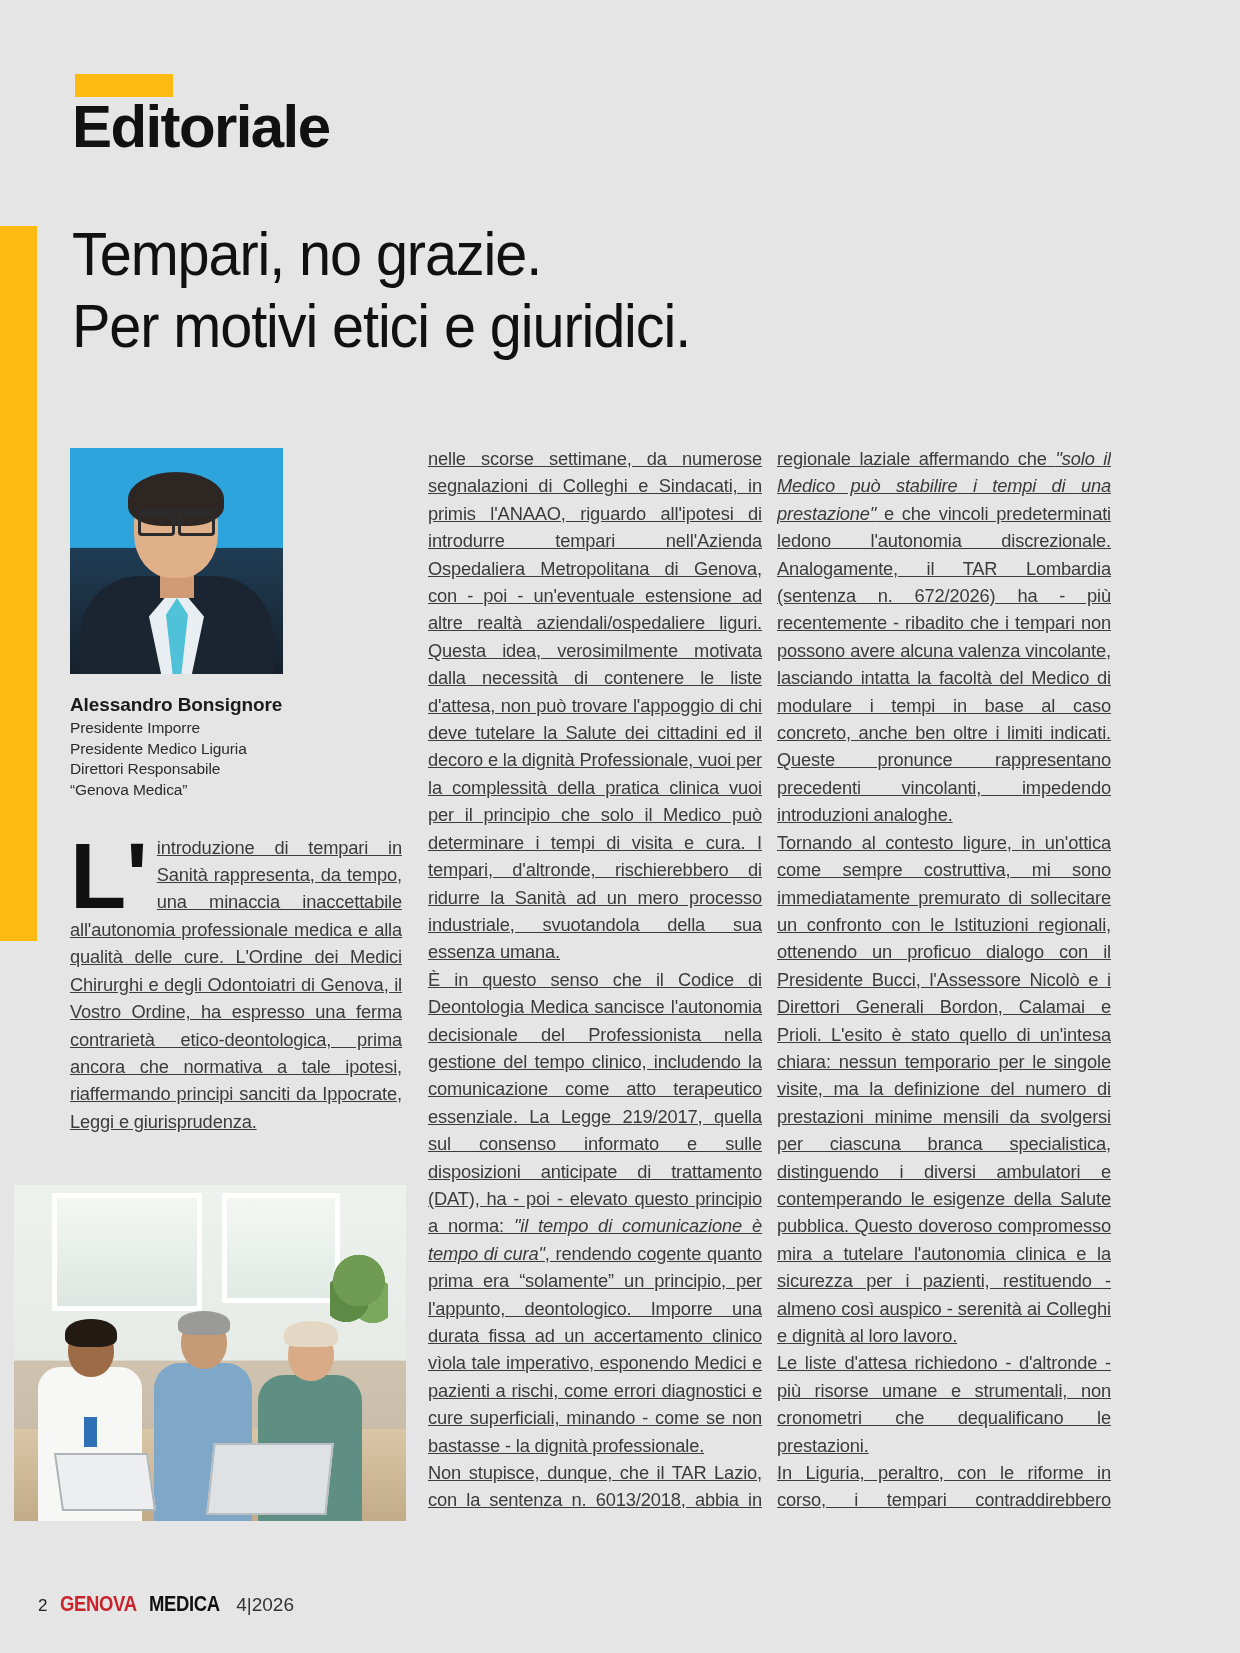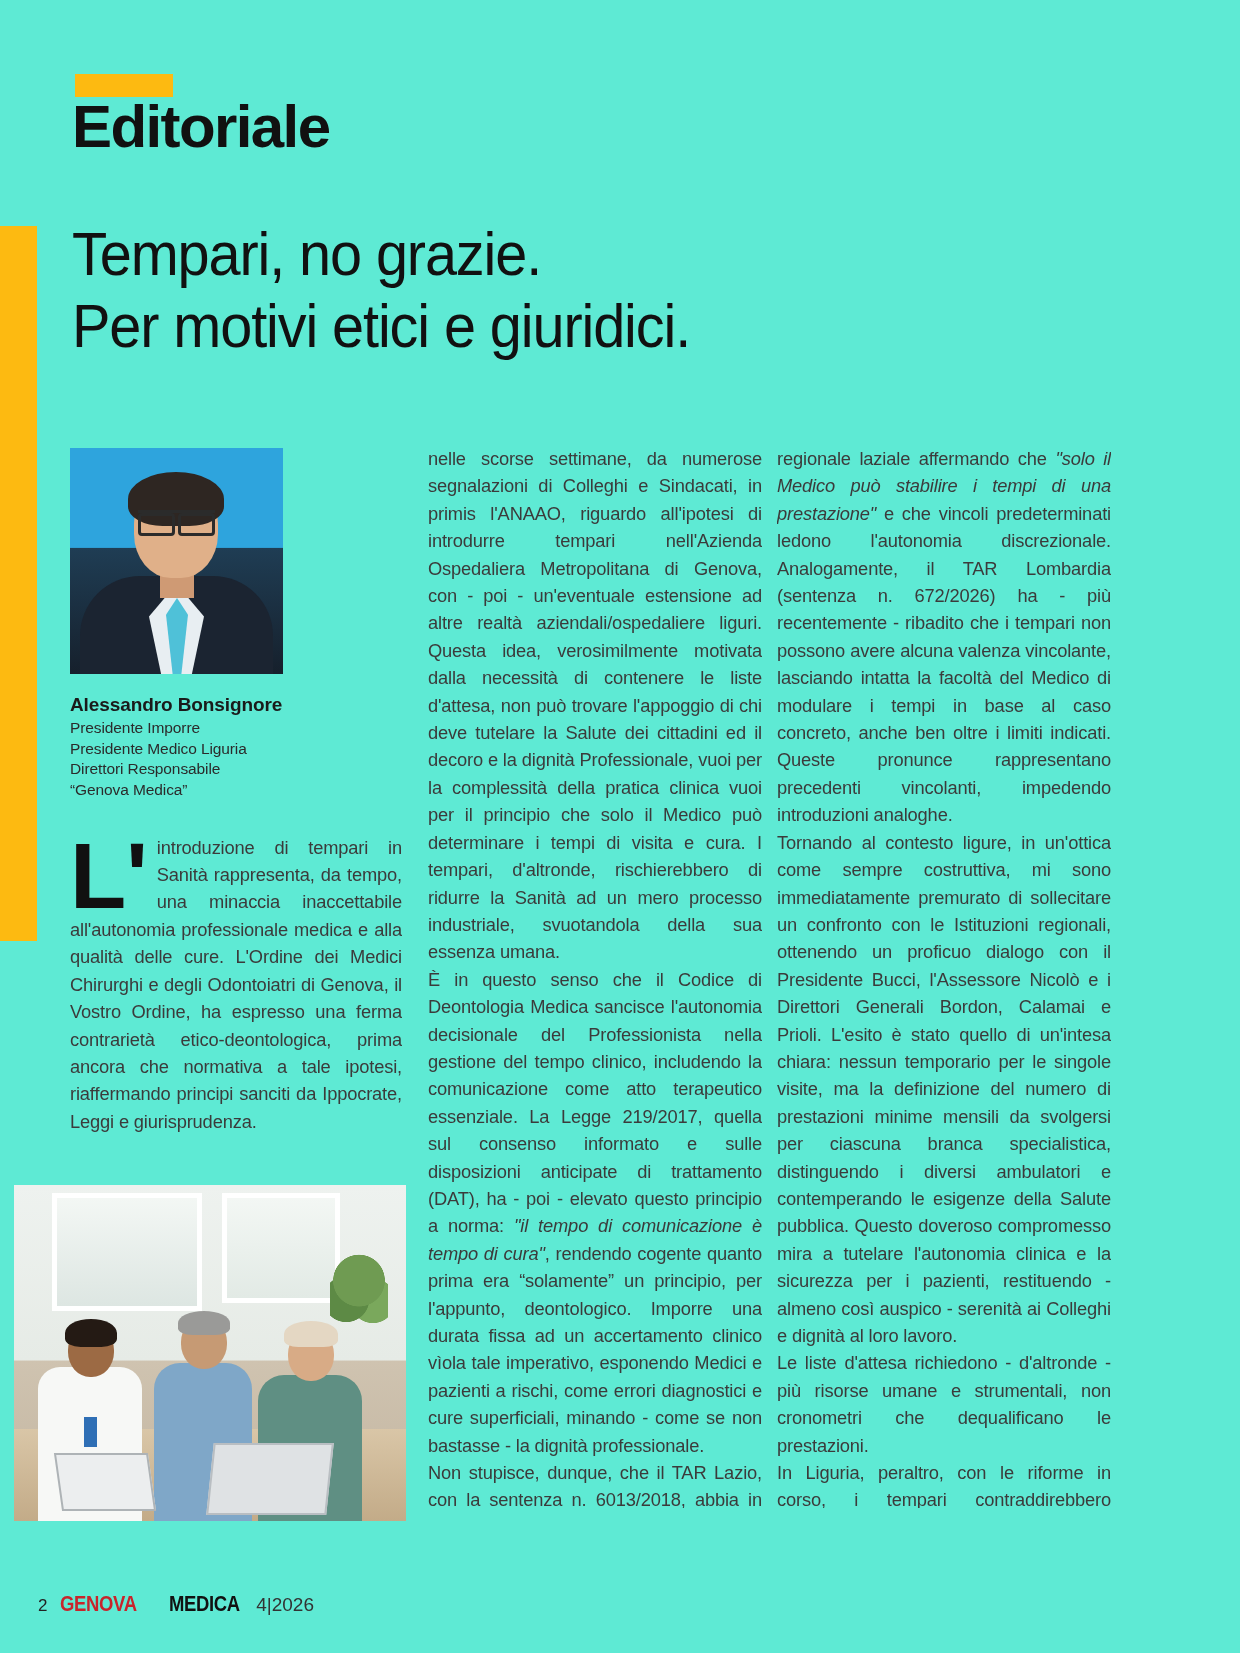--- a/index.html
+++ b/index.html
@@ -2,21 +2,21 @@
 <html><head>
 <meta charset="utf-8">
 <style>
   * { box-sizing: border-box; margin: 0; padding: 0; }
   html, body {
     width: 1240px; height: 1653px;
     background: #ffffff;
     font-family: "Liberation Sans", sans-serif;
     overflow: hidden;
   }
-  .page { position: relative; width: 1240px; height: 1653px; background:#5eead4; }
+  .page { position: relative; width: 1240px; height: 1653px; background:#e5e5e5; }
 
   
   .left-bar {
     position: absolute; left: 0; top: 226px;
     width: 37px; height: 715px;
     background: #FDBA11;
   }
 
   
   .kicker-rule {
@@ -101,20 +101,21 @@
     letter-spacing:-0.1px;
   }
 
   .body-text {
     font-size: 18.3px;
     line-height: 27.4px;
     color: #3b3b3b;
     text-align: justify;
     letter-spacing: -0.15px;
     font-family: "Liberation Sans", sans-serif;
+    text-decoration: underline;
   }
   .body-text p { margin: 0; }
 
   .col1 .intro {
     margin-top: 33px;
     position: relative;
   }
   .col1 .dropcap {
     float: left;
     font-size: 92px;
@@ -225,21 +226,21 @@
 
   
   .footer {
     position:absolute; left:0; bottom:28px; width:1240px; height:34px;
   }
   .footer .inner {
     position:absolute; left:38px; top:0;
     display:flex; align-items:baseline; gap:13px;
   }
   .footer .pagenum { font-size:17px; color:#222; font-weight:400; }
-  .footer .mast { display:flex; align-items:baseline; gap:20px; }
+  .footer .mast { display:flex; align-items:baseline; gap:0; }
   .footer .genova {
     font-size:22px; font-weight:700; color:#C8242B; letter-spacing:-0.4px;
     transform: scaleX(0.84); transform-origin:left bottom;
   }
   .footer .medica {
     font-size:22px; font-weight:700; color:#111; letter-spacing:-0.4px;
     transform: scaleX(0.84); transform-origin:left bottom;
     margin-left:-3px;
   }
   .footer .issue {

